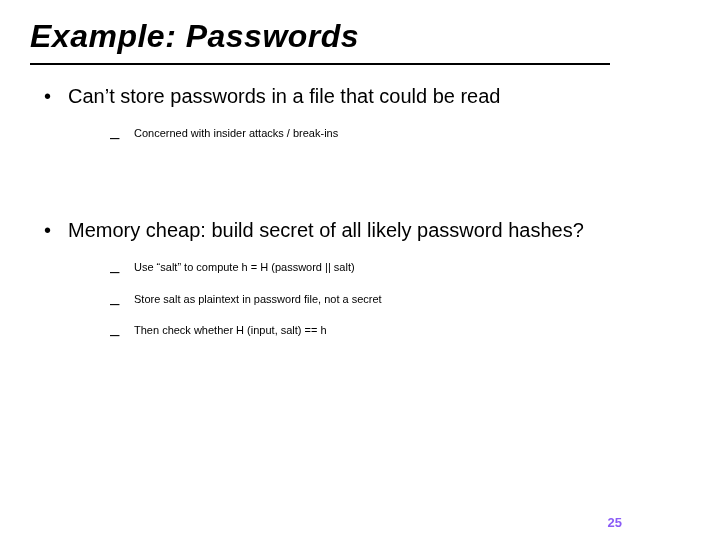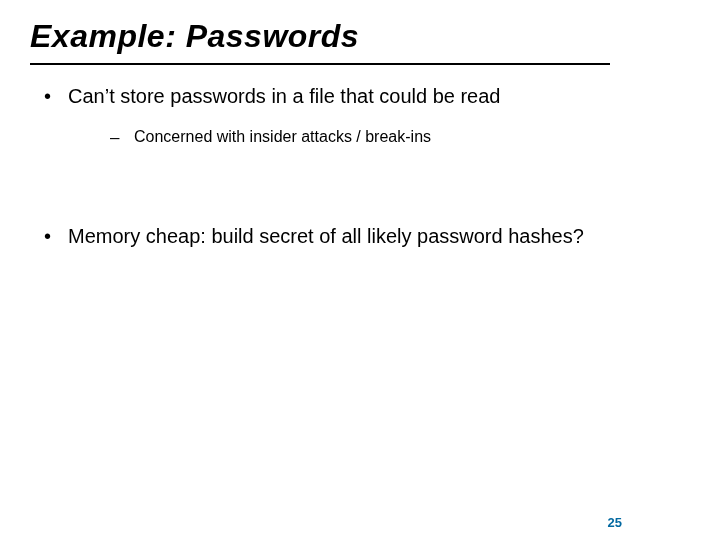--- a/index.html
+++ b/index.html
@@ -5,24 +5,24 @@
   * { margin: 0; padding: 0; box-sizing: border-box; }
   html, body { width: 720px; height: 540px; background: #fff; font-family: Arial, Helvetica, sans-serif; color: #000; }
   .slide { position: relative; width: 640px; height: 540px; padding: 18px 30px 0 30px; }
   .title { font-size: 32px; font-weight: bold; font-style: italic; letter-spacing: 0.5px; }
   .rule { border: none; border-top: 2px solid #000; margin-top: 8px; }
   .content { margin-top: 18px; }
   ul.top { list-style: none; margin-top: 19px; }
   ul.top > li { position: relative; padding-left: 38px; font-size: 20px; line-height: 1.25; margin-bottom: 12px; }
   ul.top > li::before { content: "•"; position: absolute; left: 14px; top: 0; font-size: 20px; }
   ul.sub { list-style: none; margin-top: 18px; }
-  ul.sub > li { position: relative; padding-left: 66px; font-size: 16px; line-height: 1.25; margin-bottom: 18px; }
+  ul.sub > li { position: relative; padding-left: 66px; font-size: 11px; line-height: 1.25; margin-bottom: 18px; }
   ul.sub > li::before { content: "–"; position: absolute; left: 42px; top: 0; font-size: 17px; }
   .spacer { height: 20px; }
-  .pagenum { position: absolute; right: 18px; bottom: 10px; font-size: 13px; font-weight: bold; color: #0369a1; }
+  .pagenum { position: absolute; right: 18px; bottom: 10px; font-size: 13px; font-weight: bold; color: #8b5cf6; }
 </style>
 </head>
 <body>
 
 <div class="slide">
   <div class="title">Example:  Passwords</div>
   <hr class="rule">
   <div class="content">
     <ul class="top">
       <li>
@@ -30,17 +30,22 @@
         <ul class="sub">
           <li><span>Concerned with insider attacks / break-ins</span></li>
         </ul>
       </li>
     </ul>
     <div class="spacer"></div>
     <div class="spacer"></div>
     <ul class="top">
       <li>
         <span>Memory cheap: build secret of all likely password hashes?</span>
+        <ul class="sub">
+          <li><span>Use “salt” to compute h = H (password || salt)</span></li>
+          <li><span>Store salt as plaintext in password file, not a secret</span></li>
+          <li><span>Then check whether  H (input, salt) == h</span></li>
+        </ul>
       </li>
     </ul>
   </div>
   <div class="pagenum">25</div>
 </div>
 
 </body></html>

